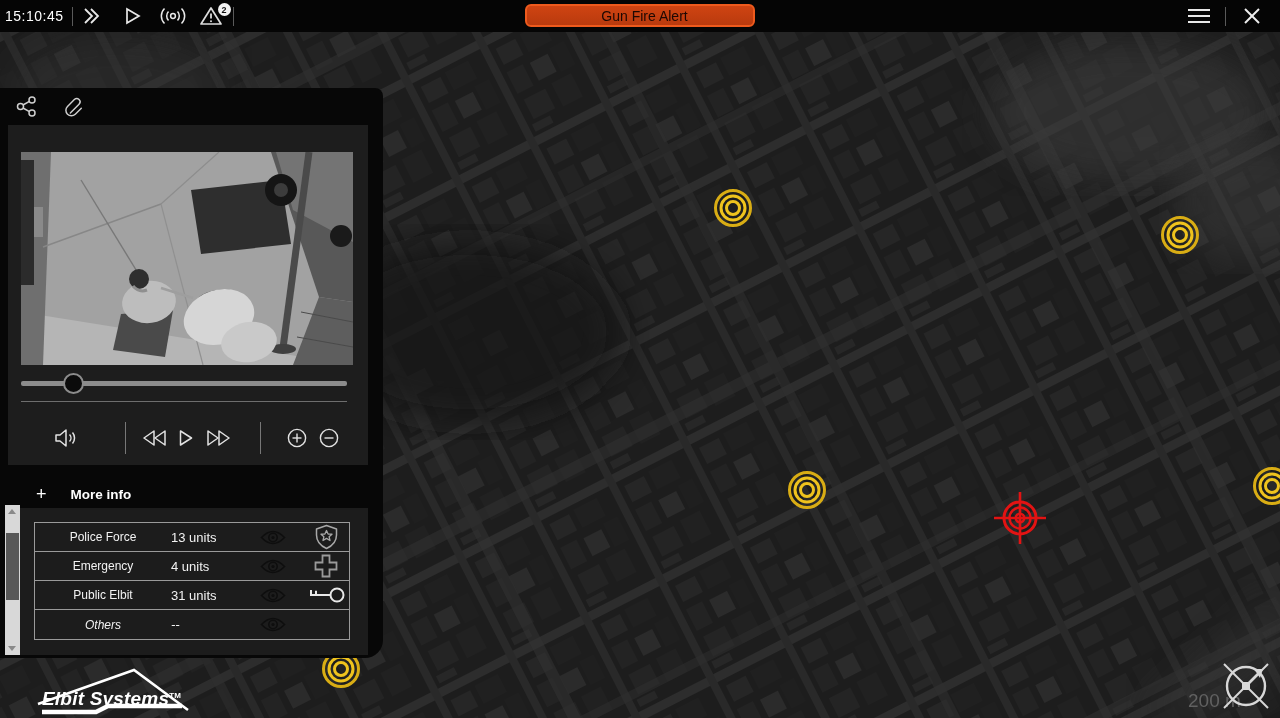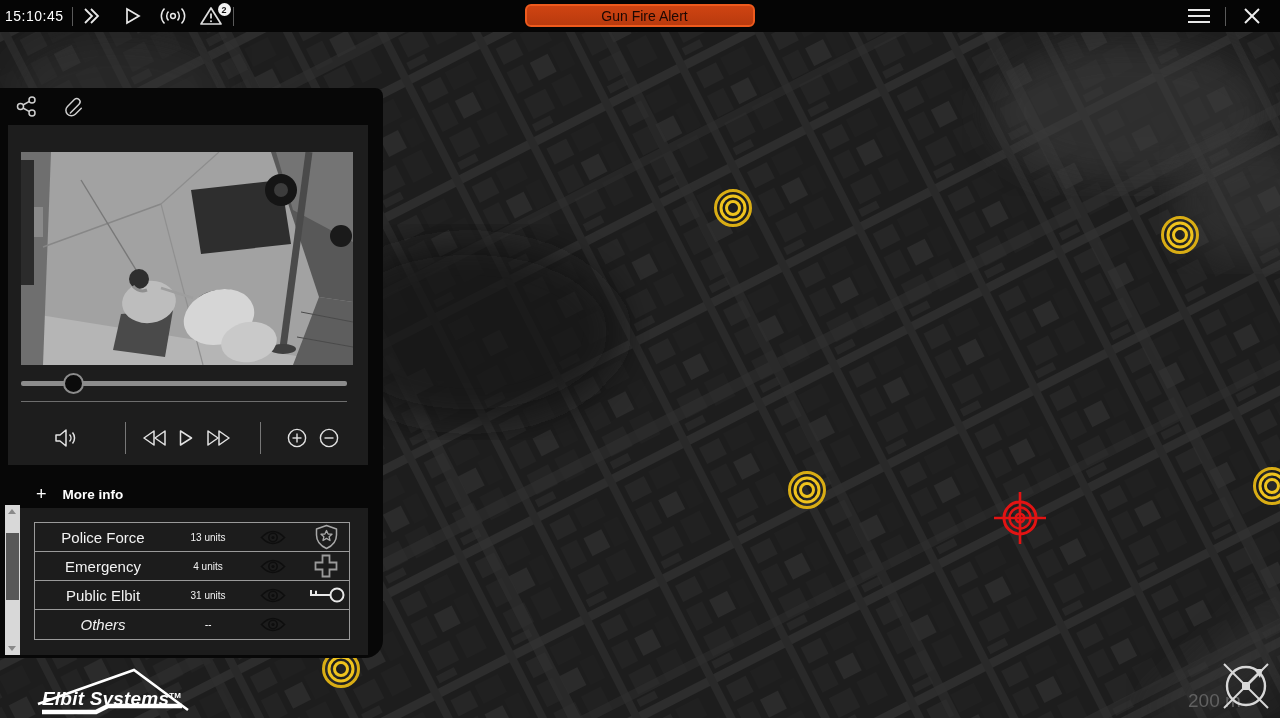--- a/index.html
+++ b/index.html
@@ -48,29 +48,29 @@
   #seek-knob { position:absolute; left:55px; top:248px; width:21px; height:21px; border-radius:50%;
     background:#0b0b0b; border:2px solid #8c8c8c; cursor:grab; }
   #seek-sep { position:absolute; left:13px; top:276px; width:326px; height:1px; background:#6e6e6e; }
   #vid-controls { position:absolute; left:0; top:295px; width:360px; height:36px; }
   .vc { position:absolute; top:50%; transform:translate(-50%,-50%); cursor:pointer; display:flex; }
   .vc-div { position:absolute; top:2px; width:1px; height:32px; background:#777; }
 
   #more-info { position:absolute; left:0; top:392px; width:383px; height:28px; display:flex;
     align-items:center; cursor:pointer; }
   #more-plus { color:#fff; font-size:18px; font-weight:400; margin-left:36px; }
-  #more-label { color:#fff; font-size:13.5px; font-weight:bold; margin-left:16px; }
+  #more-label { color:#fff; font-size:13.5px; font-weight:bold; margin-left:24px; }
 
   #table-card { position:absolute; left:8px; top:420px; width:360px; height:147px; background:#1c1c1c; }
   #units-table { position:absolute; left:26px; top:14px; width:316px; border:1px solid #9a9a9a; }
   .u-row { display:grid; grid-template-columns:136px 74px 56px 50px; align-items:center;
     height:29px; border-bottom:1px solid #9a9a9a; cursor:pointer; }
   .u-row:last-child { border-bottom:none;font-style:italic; }
-  .u-label { color:#f2f2f2; font-size:15px; text-align:center; }
-  .u-units { color:#f2f2f2; font-size:10px; text-align:center; }
+  .u-label { color:#f2f2f2; font-size:12px; text-align:center; }
+  .u-units { color:#f2f2f2; font-size:13px; text-align:left; }
   .u-eye, .u-type { display:flex; justify-content:center; cursor:pointer; }
 
   #scrollbar { position:absolute; left:5px; top:417px; width:15px; height:150px; background:#d8d8d8; }
   #scroll-thumb { position:absolute; left:1px; top:28px; width:13px; height:67px; background:#585858; cursor:grab; }
   .scroll-arrow { position:absolute; left:3px; width:0; height:0; border-left:4px solid transparent;
     border-right:4px solid transparent; }
   #arrow-up { top:4px; border-bottom:5px solid #8a8a8a; }
   #arrow-down { bottom:4px; border-top:5px solid #8a8a8a; }
 </style>
 </head>

